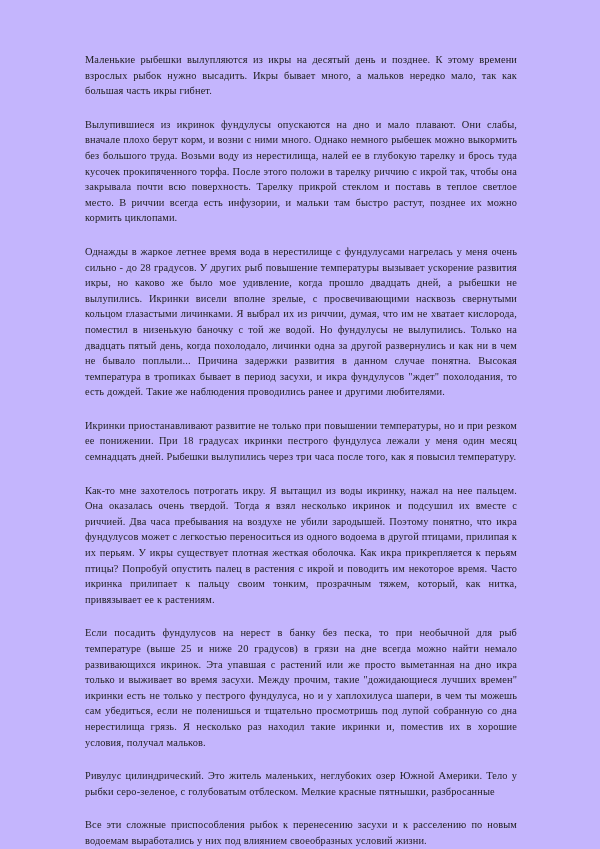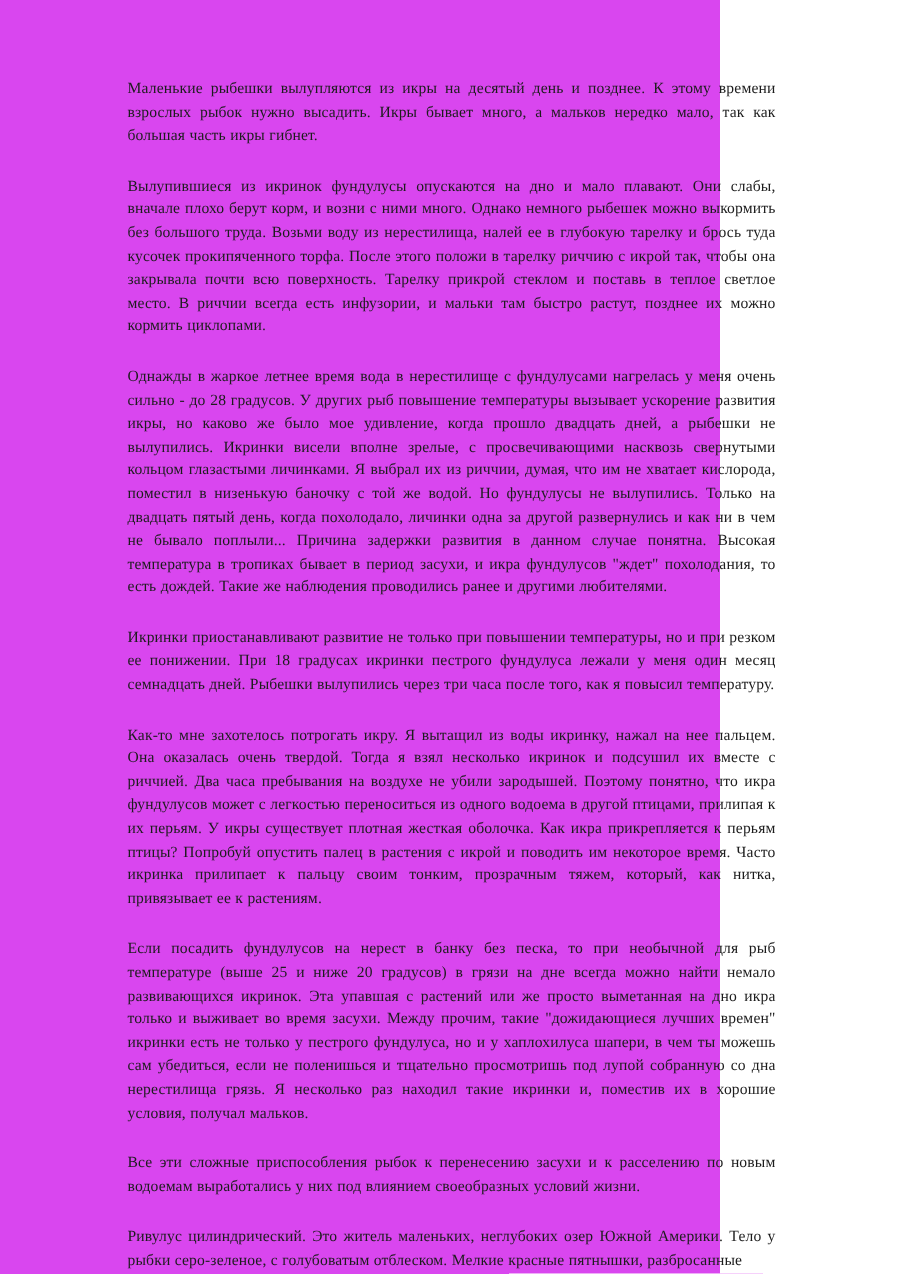--- a/index.html
+++ b/index.html
@@ -10,23 +10,23 @@
   }
   body {
     width: 600px;
     height: 849px;
     overflow: hidden;
     font-family: "Liberation Serif", "DejaVu Serif", serif;
     color: #1b1b1b;
   }
   #page {
     position: relative;
-    width: 480px;
+    width: 600px;
     height: 849px;
-    background: #d946ef;
+    background: #c4b5fd;
     box-sizing: border-box;
   }
   #text-column {
     position: absolute;
     left: 85px;
     top: 52px;
     width: 432px;
   }
   p.para {
     margin: 0 0 18px 0;
@@ -48,17 +48,17 @@
 
 <div id="page">
   <div id="text-column">
 
     <p class="para">Маленькие рыбешки вылупляются из икры на десятый день и позднее. К этому времени взрослых рыбок нужно высадить. Икры бывает много, а мальков нередко мало, так как большая часть икры гибнет.</p>
     <p class="para">Вылупившиеся из икринок фундулусы опускаются на дно и мало плавают. Они слабы, вначале плохо берут корм, и возни с ними много. Однако немного рыбешек можно выкормить без большого труда. Возьми воду из нерестилища, налей ее в глубокую тарелку и брось туда кусочек прокипяченного торфа. После этого положи в тарелку риччию с икрой так, чтобы она закрывала почти всю поверхность. Тарелку прикрой стеклом и поставь в теплое светлое место. В риччии всегда есть инфузории, и мальки там быстро растут, позднее их можно кормить циклопами.</p>
     <p class="para">Однажды в жаркое летнее время вода в нерестилище с фундулусами нагрелась у меня очень сильно - до 28 градусов. У других рыб повышение температуры вызывает ускорение развития икры, но каково же было мое удивление, когда прошло двадцать дней, а рыбешки не вылупились. Икринки висели вполне зрелые, с просвечивающими насквозь свернутыми кольцом глазастыми личинками. Я выбрал их из риччии, думая, что им не хватает кислорода, поместил в низенькую баночку с той же водой. Но фундулусы не вылупились. Только на двадцать пятый день, когда похолодало, личинки одна за другой развернулись и как ни в чем не бывало поплыли... Причина задержки развития в данном случае понятна. Высокая температура в тропиках бывает в период засухи, и икра фундулусов "ждет" похолодания, то есть дождей. Такие же наблюдения проводились ранее и другими любителями.</p>
     <p class="para">Икринки приостанавливают развитие не только при повышении температуры, но и при резком ее понижении. При 18 градусах икринки пестрого фундулуса лежали у меня один месяц семнадцать дней. Рыбешки вылупились через три часа после того, как я повысил температуру.</p>
     <p class="para">Как-то мне захотелось потрогать икру. Я вытащил из воды икринку, нажал на нее пальцем. Она оказалась очень твердой. Тогда я взял несколько икринок и подсушил их вместе с риччией. Два часа пребывания на воздухе не убили зародышей. Поэтому понятно, что икра фундулусов может с легкостью переноситься из одного водоема в другой птицами, прилипая к их перьям. У икры существует плотная жесткая оболочка. Как икра прикрепляется к перьям птицы? Попробуй опустить палец в растения с икрой и поводить им некоторое время. Часто икринка прилипает к пальцу своим тонким, прозрачным тяжем, который, как нитка, привязывает ее к растениям.</p>
     <p class="para">Если посадить фундулусов на нерест в банку без песка, то при необычной для рыб температуре (выше 25 и ниже 20 градусов) в грязи на дне всегда можно найти немало развивающихся икринок. Эта упавшая с растений или же просто выметанная на дно икра только и выживает во время засухи. Между прочим, такие "дожидающиеся лучших времен" икринки есть не только у пестрого фундулуса, но и у хаплохилуса шапери, в чем ты можешь сам убедиться, если не поленишься и тщательно просмотришь под лупой собранную со дна нерестилища грязь. Я несколько раз находил такие икринки и, поместив их в хорошие условия, получал мальков.</p>
+    <p class="para">Ривулус цилиндрический. Это житель маленьких, неглубоких озер Южной Америки. Тело у рыбки серо-зеленое, с голубоватым отблеском. Мелкие красные пятнышки, разбросанные</p>
     <p class="para">Все эти сложные приспособления рыбок к перенесению засухи и к расселению по новым водоемам выработались у них под влиянием своеобразных условий жизни.</p>
-    <p class="para">Ривулус цилиндрический. Это житель маленьких, неглубоких озер Южной Америки. Тело у рыбки серо-зеленое, с голубоватым отблеском. Мелкие красные пятнышки, разбросанные</p>
 
   </div>
 </div>
 
 </body></html>

